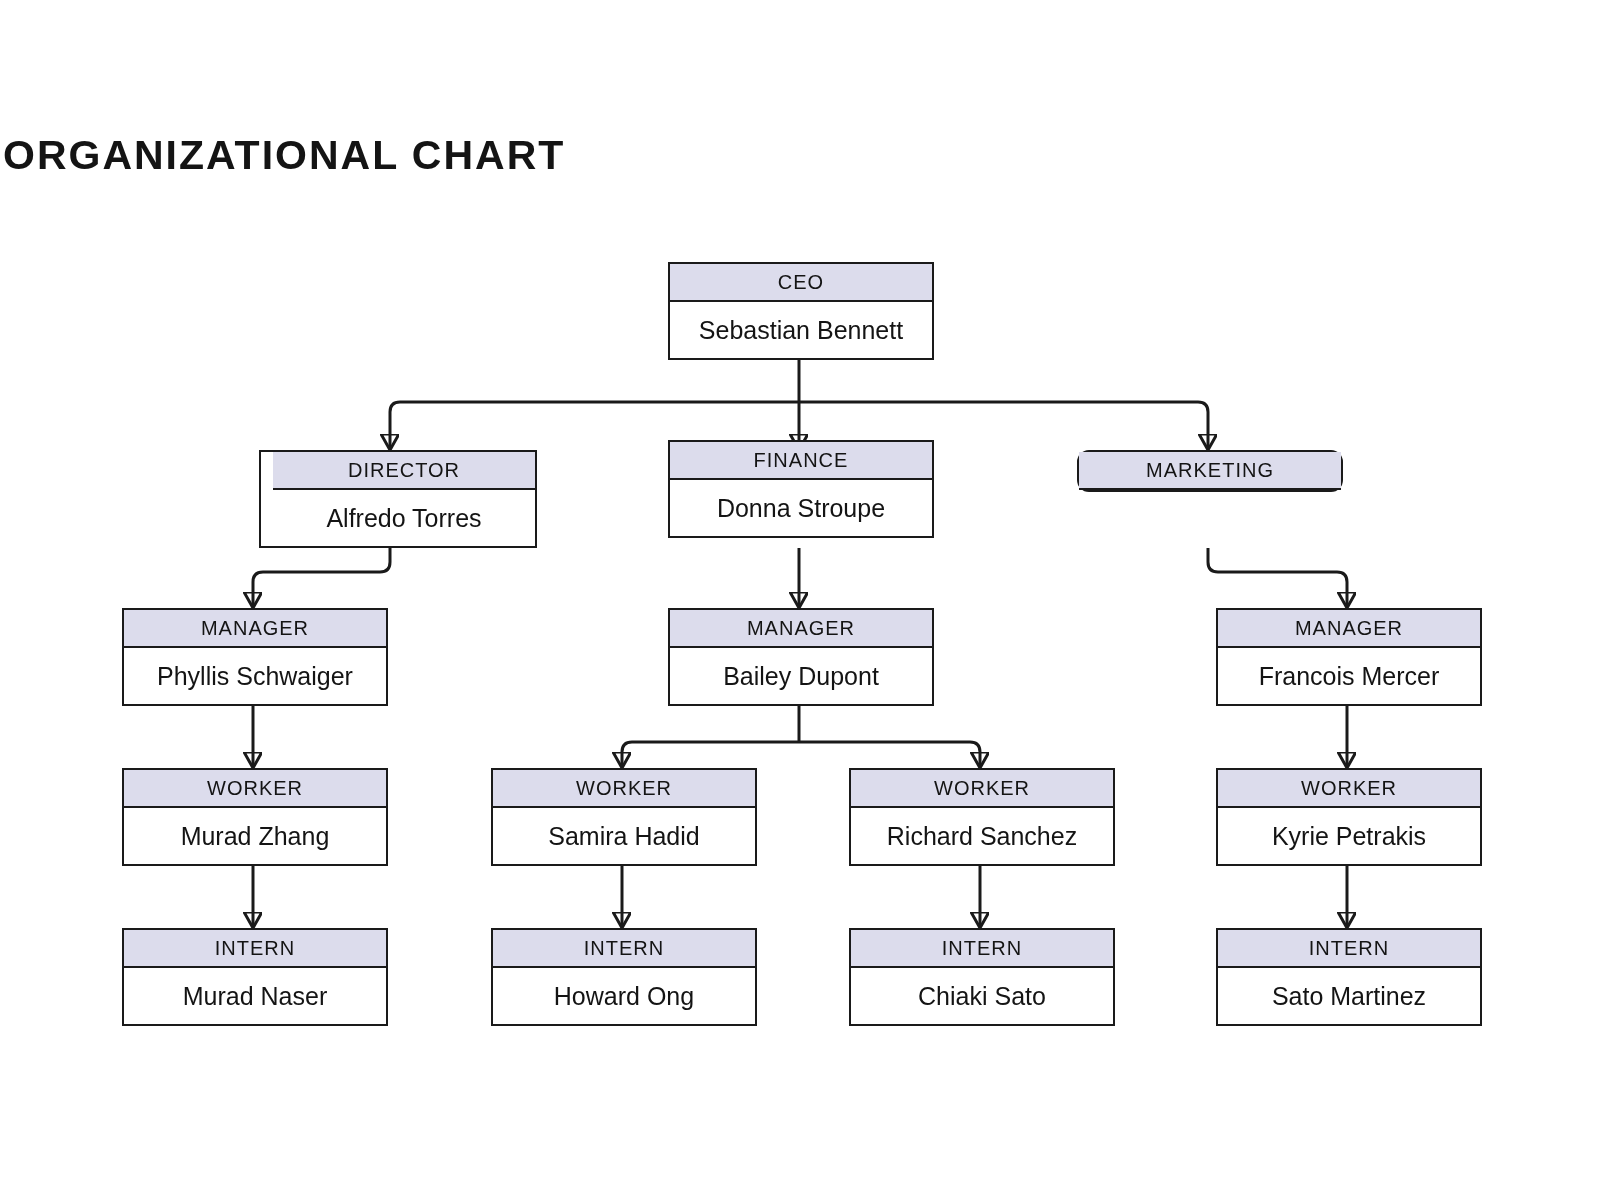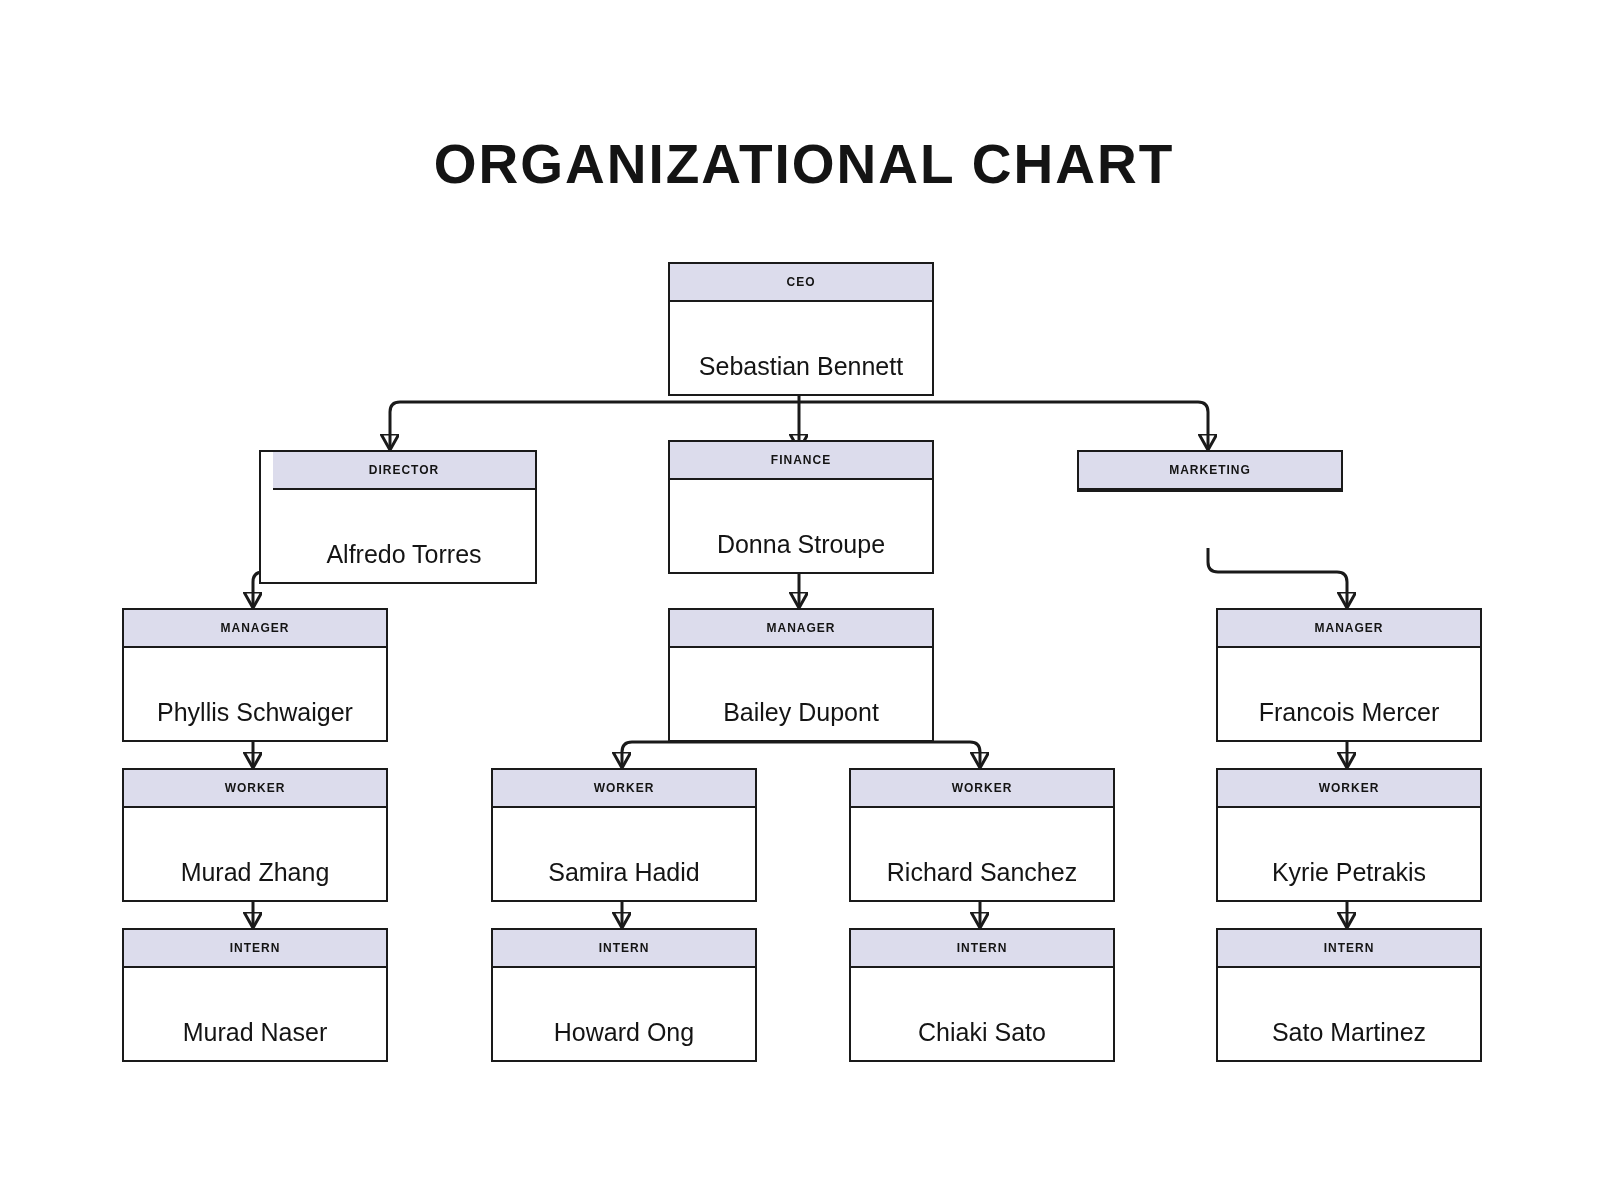--- a/index.html
+++ b/index.html
@@ -10,25 +10,25 @@
   .canvas {
     position: relative;
     width: 1600px;
     height: 1200px;
     background: #ffffff;
     font-family: "Liberation Sans", sans-serif;
     overflow: hidden;
   }
   .chart-title {
     position: absolute;
-    left: 16px;
+    left: 3px;
     top: 132px;
     width: 1576px;
-    text-align: center;
-    font-size: 55px;
+    text-align: left;
+    font-size: 41px;
     font-weight: 800;
     letter-spacing: 2px;
     color: #141414;
   }
   .connector-layer {
     position: absolute;
     left: 0;
     top: 0;
     width: 1600px;
     height: 1200px;
@@ -44,34 +44,33 @@
     border: 2px solid #1a1a1a;
     background: #ffffff;
     box-sizing: content-box;
   }
   .node-role {
     height: 36px;
     line-height: 36px;
     background: #dcdcec;
     border-bottom: 2px solid #1a1a1a;
     text-align: center;
-    font-size: 12px;
-    font-weight: 700;
+    font-size: 20px;
+    font-weight: 400;
     letter-spacing: 1px;
     color: #141414;
   }
   .node-name {
     height: 56px;
     line-height: 56px;
     text-align: center;
     font-size: 25px;
     font-weight: 400;
     color: #141414;
     white-space: nowrap;
-    margin-top: 36px;
   }
 </style>
 </head>
 <body>
 
 <div class="canvas">
 
   <div class="chart-title">ORGANIZATIONAL CHART</div>
 
   <svg class="connector-layer" width="1600" height="1200" viewBox="0 0 1600 1200" xmlns="http://www.w3.org/2000/svg">
@@ -105,21 +104,21 @@
   <div class="node" style="left:259px; top:450px;padding-left:12px;">
     <div class="node-role">DIRECTOR</div>
     <div class="node-name">Alfredo Torres</div>
   </div>
 
   <div class="node" style="left:668px; top:440px;">
     <div class="node-role">FINANCE</div>
     <div class="node-name">Donna Stroupe</div>
   </div>
 
-  <div class="node" style="left:1077px; top:450px;">
+  <div class="node" style="left:1077px; top:450px;border-radius:12px;">
     <div class="node-role">MARKETING</div>
   </div>
 
   <div class="node" style="left:122px; top:608px;">
     <div class="node-role">MANAGER</div>
     <div class="node-name">Phyllis Schwaiger</div>
   </div>
 
   <div class="node" style="left:668px; top:608px;">
     <div class="node-role">MANAGER</div>

